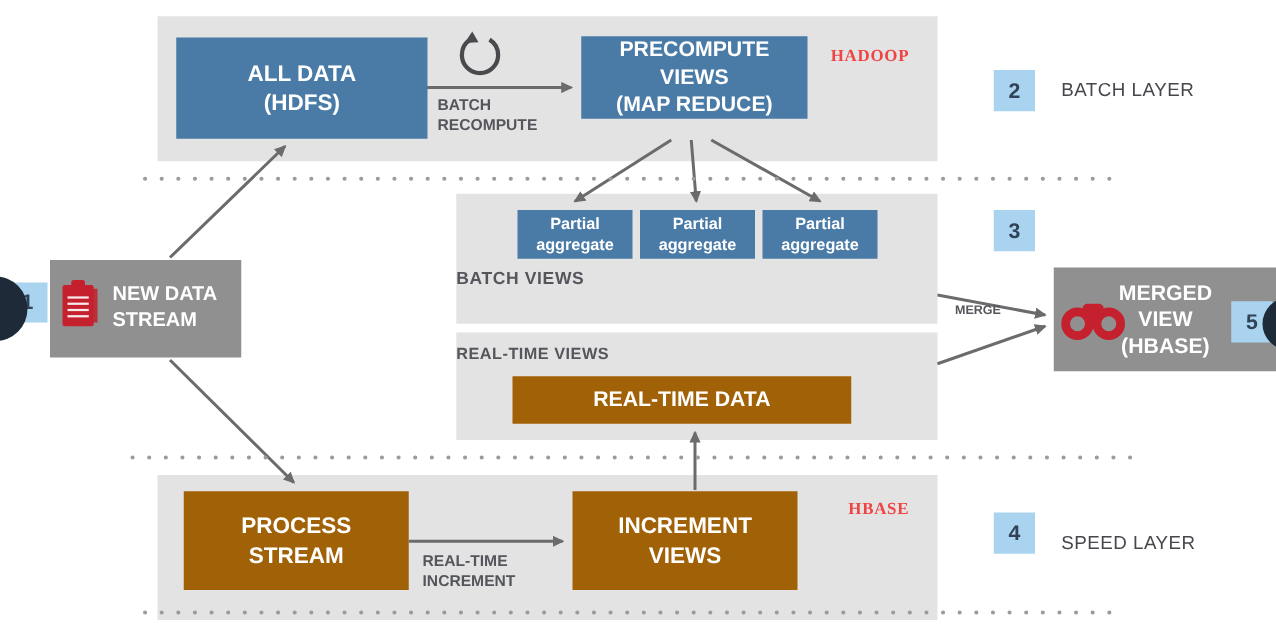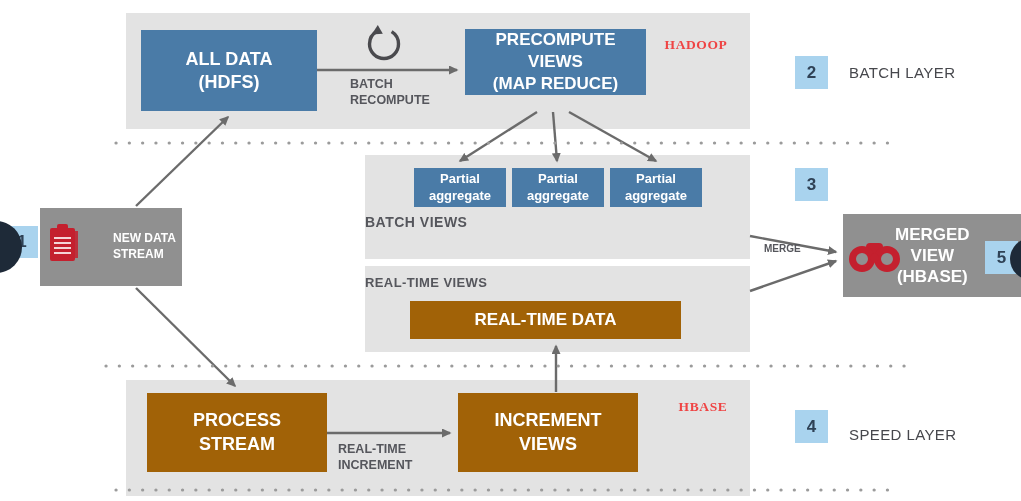--- a/index.html
+++ b/index.html
@@ -66,41 +66,41 @@
       <line x1="327" y1="433" x2="450" y2="433" marker-end="url(#ah)"></line>
       <line x1="556" y1="392" x2="556" y2="346" marker-end="url(#ah)"></line>
     </g>
     <g stroke="#9b9b9b" stroke-width="3.2" stroke-linecap="round" stroke-dasharray="0.1 13.2">
       <line x1="116" y1="143" x2="896" y2="143"></line>
       <line x1="106" y1="366" x2="908" y2="366"></line>
       <line x1="116" y1="490" x2="896" y2="490"></line>
     </g>
   </svg>
 
-  <div class="box blue pre z3" style="left:141px;top:30px;width:176px;height:81px;font-size:18px;line-height:1.25">ALL DATA
+  <div class="box blue pre z3" style="left:141px;top:30px;width:201px;height:81px;font-size:18px;line-height:1.25">ALL DATA
 (HDFS)</div>
   <div class="box blue pre z3" style="left:465px;top:29px;width:181px;height:66px;font-size:17px;line-height:1.3">PRECOMPUTE
 VIEWS
 (MAP REDUCE)</div>
   <div class="smalllabel pre" style="left:350px;top:76px;width:100px">BATCH
 RECOMPUTE</div>
   <div class="panellabel" style="left:650px;top:37px;width:92px;text-align:center">HADOOP</div>
   <div class="badge" style="left:795px;top:56px">2</div>
   <div class="layerlabel" style="left:849px;top:64px">BATCH LAYER</div>
 
   <div class="box blue pre z3" style="left:414px;top:168px;width:92px;height:39px;font-size:13px;line-height:1.25">Partial
 aggregate</div>
   <div class="box blue pre z3" style="left:512px;top:168px;width:92px;height:39px;font-size:13px;line-height:1.25">Partial
 aggregate</div>
   <div class="box blue pre z3" style="left:610px;top:168px;width:92px;height:39px;font-size:13px;line-height:1.25">Partial
 aggregate</div>
   <div class="smalllabel" style="left:365px;top:213px;width:385px;font-size:14px;letter-spacing:0.5px">BATCH VIEWS</div>
   <div class="badge" style="left:795px;top:168px">3</div>
 
-  <div class="box grayb pre z3" style="left:40px;top:208px;width:142px;height:78px;font-size:12px;line-height:1.3;justify-content:flex-start;padding-left:73px;box-sizing:border-box;text-align:left">NEW DATA
+  <div class="box grayb pre z3" style="left:40px;top:208px;width:153px;height:78px;font-size:16px;line-height:1.3;justify-content:flex-start;padding-left:50px;box-sizing:border-box;text-align:left">NEW DATA
 STREAM</div>
   <div class="badge" style="left:6px;top:226px;width:32px;height:32px">1</div>
   <div class="edgecircle" style="left:-30px;top:221px;width:52px;height:52px"></div>
 
   <div class="box grayb pre z3" style="left:843px;top:214px;width:178px;height:83px;font-size:17px;line-height:1.25;justify-content:flex-start;padding-left:52px;box-sizing:border-box">MERGED
 VIEW
 (HBASE)</div>
   <div class="smalllabel" style="left:764px;top:242px;width:62px;font-size:10px">MERGE</div>
   <div class="badge" style="left:985px;top:241px">5</div>
   <div class="edgecircle" style="left:1010px;top:238px;width:42px;height:42px"></div>

